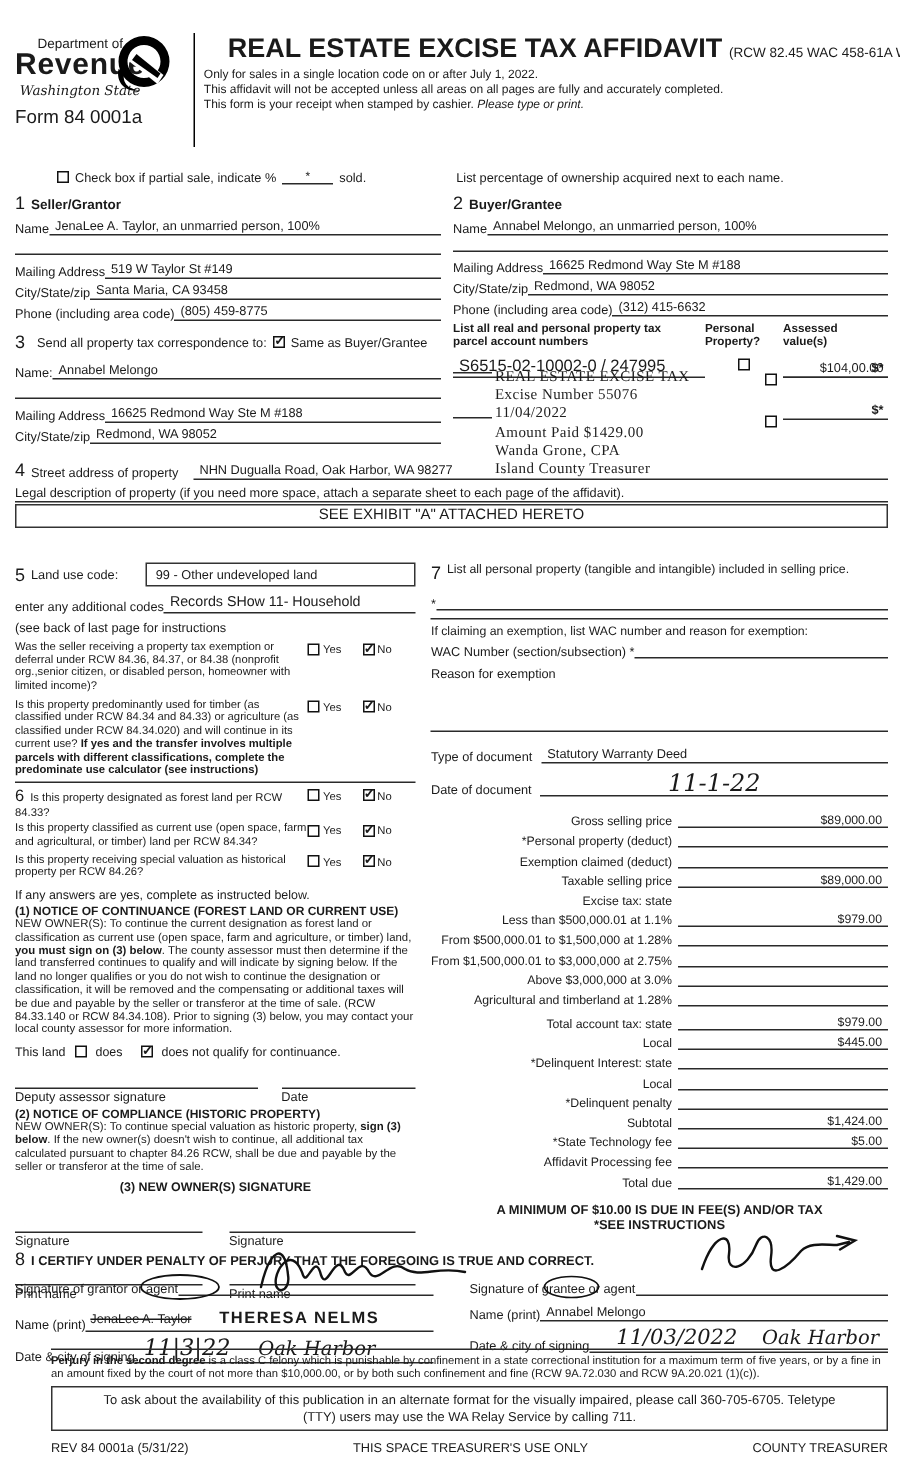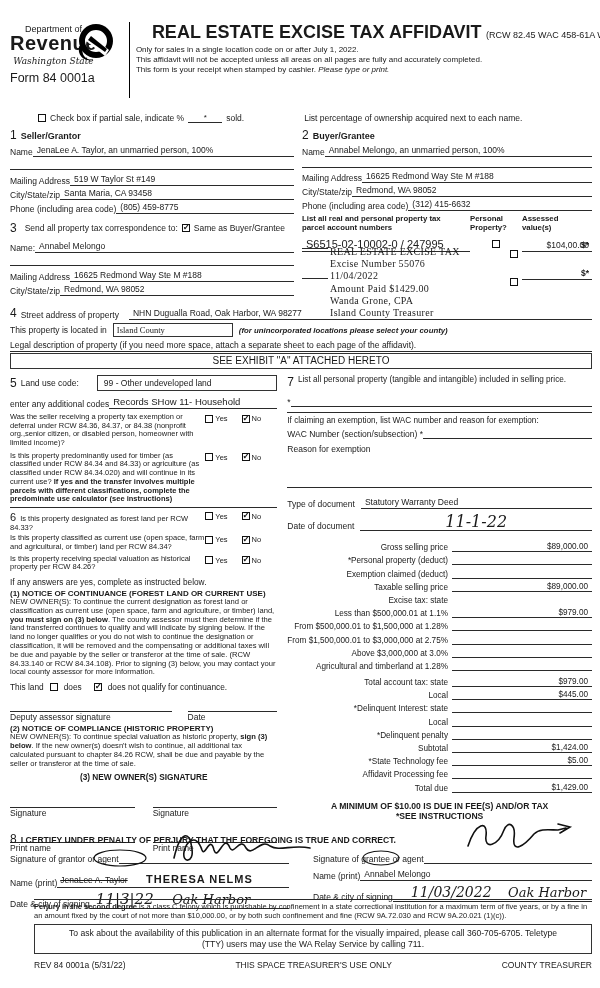--- a/index.html
+++ b/index.html
@@ -180,41 +180,37 @@
     </div>
   </div>
 </div>
 
 <div class="band" style="top:306px;">
   <div class="row">
     <span class="secnum">4</span>
     <span class="lbl" style="margin-right:10px;">Street address of property</span>
     <span class="u fill val">NHN Dugualla Road, Oak Harbor, WA 98277</span>
   </div>
-  <div style="display:flex; align-items:center; margin-top:3px; gap:6px;">
-    <span class="lbl">This property is located in</span>
-    <span style="border:1px solid #333; width:120px; font-family:'Liberation Serif',serif; font-size:8.5px; padding:1px 3px;">Island County</span>
-    <span style="font-size:7.8px; font-style:italic; font-weight:bold;">(for unincorporated locations please select your county)</span>
-  </div>
   <div class="lbl" style="margin-top:3px; border-bottom:1px solid #2a2a2a; padding-bottom:1px;">Legal description of property (if you need more space, attach a separate sheet to each page of the affidavit).</div>
   <div style="border:1px solid #333; text-align:center; font-size:10px; padding:1px 0 2px; margin-top:1px;">SEE EXHIBIT "A" ATTACHED HERETO</div>
 </div>
 
 <div class="band" style="top:375px; display:flex;">
 
   <div style="width:292px; padding-right:10px;">
     <div style="display:flex; align-items:center;">
       <span class="secnum">5</span>
       <span class="lbl">Land use code:</span>
       <span style="border:1px solid #333; margin-left:18px; flex:1; font-size:8.5px; padding:2px 6px;">99 - Other undeveloped land</span>
     </div>
     <div class="row" style="margin-top:5px;">
       <span class="lbl">enter any additional codes</span>
       <span class="u fill val" style="font-size:9.5px;">Records SHow 11- Household</span>
     </div>
+    <div class="lbl" style="margin-top:4px;">(see back of last page for instructions</div>
 
     <div style="display:flex; margin-top:4px;">
       <div class="q fill">Was the seller receiving a property tax exemption or deferral under RCW 84.36, 84.37, or 84.38 (nonprofit org.,senior citizen, or disabled person, homeowner with limited income)?</div>
       <div class="yn">
         <span class="opt">
             <span class="cb"></span>
             <span>Yes</span>
           </span>
         <span class="opt">
             <span class="cb checked"></span>

